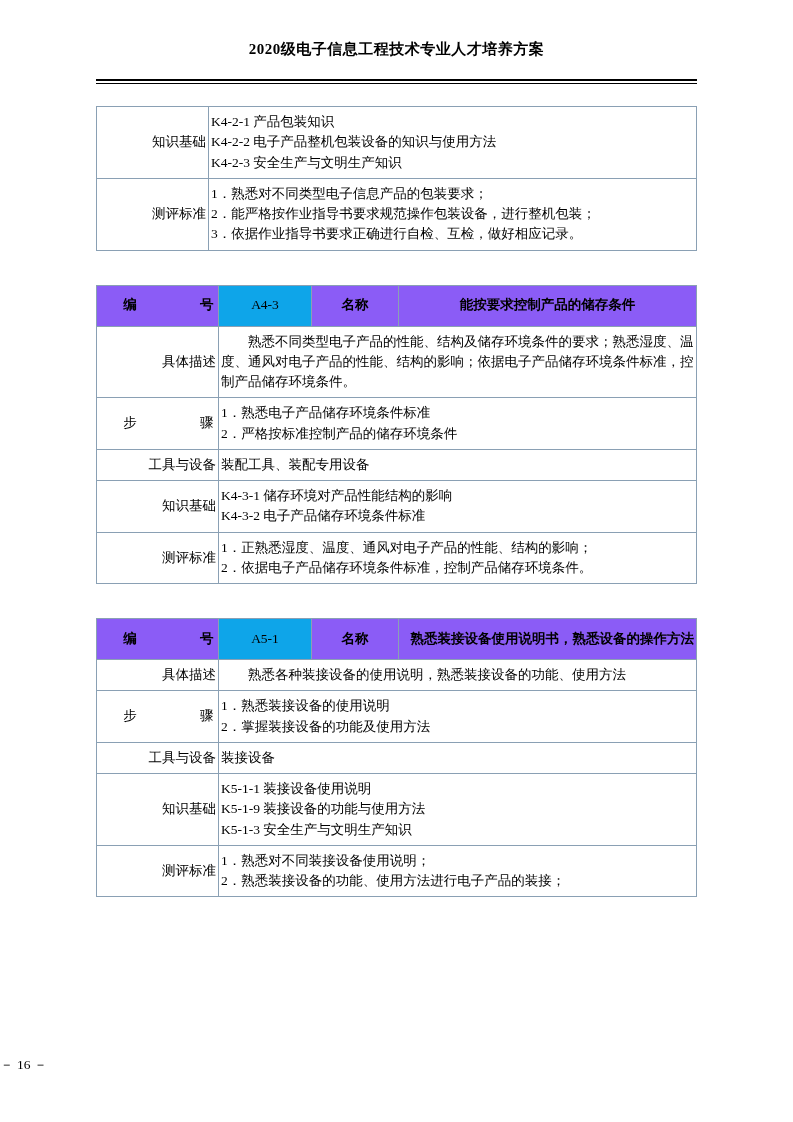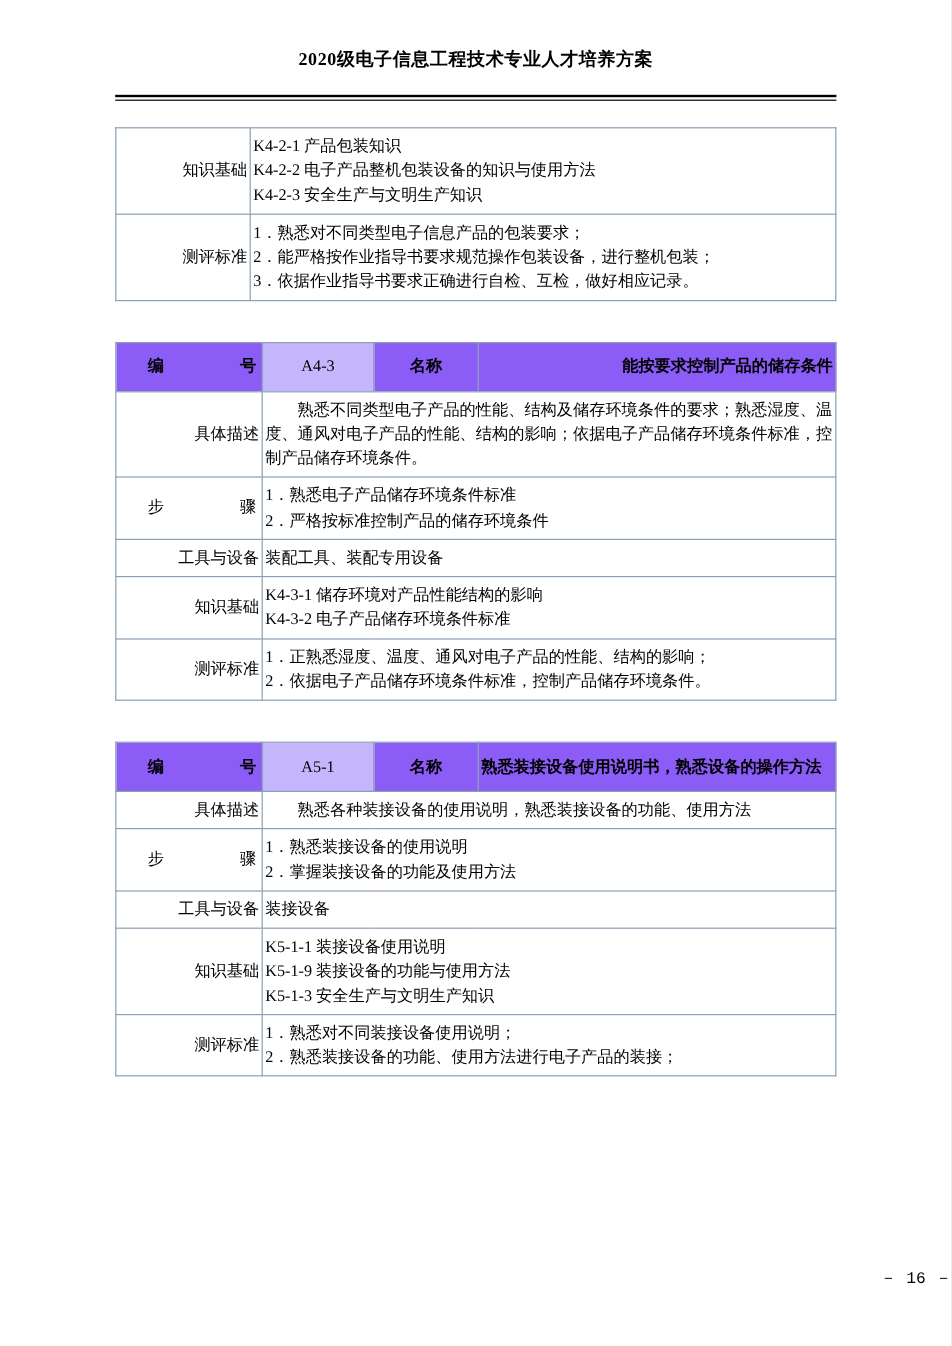--- a/index.html
+++ b/index.html
@@ -59,51 +59,51 @@
     padding-right: 0;
     text-indent: 0.9em;
   }
   .hdr-row td {
     background: #8b5cf6;
     font-weight: bold;
     text-align: center;
     height: 30px;
   }
   .hdr-row td.code {
-    background: #c4b5fd;
+    background: #0ea5e9;
     font-weight: normal;
     width: 88px;
     margin-top: 33px;
   }
   .hdr-row td.name-label {
     width: 82px;
   }
   .hdr-row td.title {
+    text-align: center;
+  }
+  .hdr-row td.title.left-ind {
     text-align: right;
-  }
-  .hdr-row td.title.left-ind {
-    text-align: left;
   }
   .indent2 {
     text-indent: 2em;
   }
   .tbl-gap {
     height: 34px;
   }
   .lines > div {
     white-space: nowrap;
   }
   .footer {
     position: absolute;
     bottom: 48px;
     left: 0;
     right: 0;
-    text-align: right;
+    text-align: left;
     font-size: 13.5px;
-    font-family: Liberation Mono, monospace;
+    font-family: Liberation Serif, serif;
   }
   .num-list div { white-space: nowrap; }
 </style>
 </head>
 <body>
 
 <div class="page">
 
   <div class="content">
 

